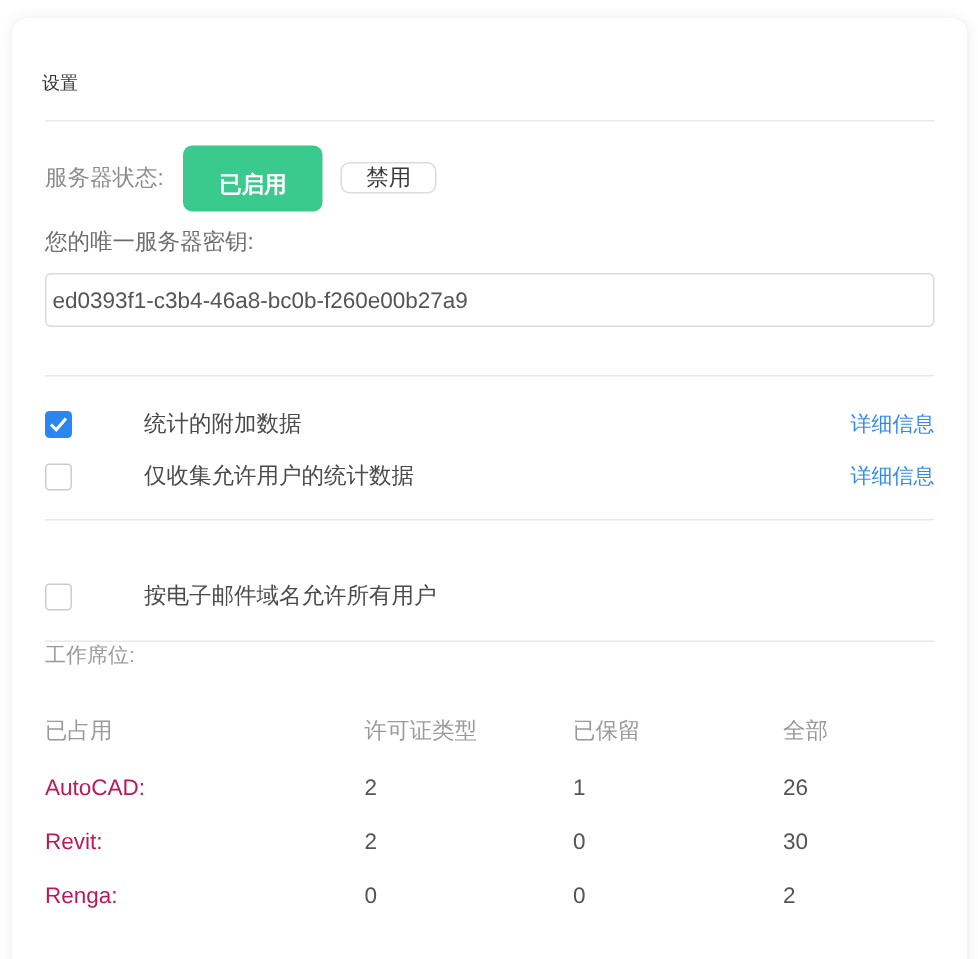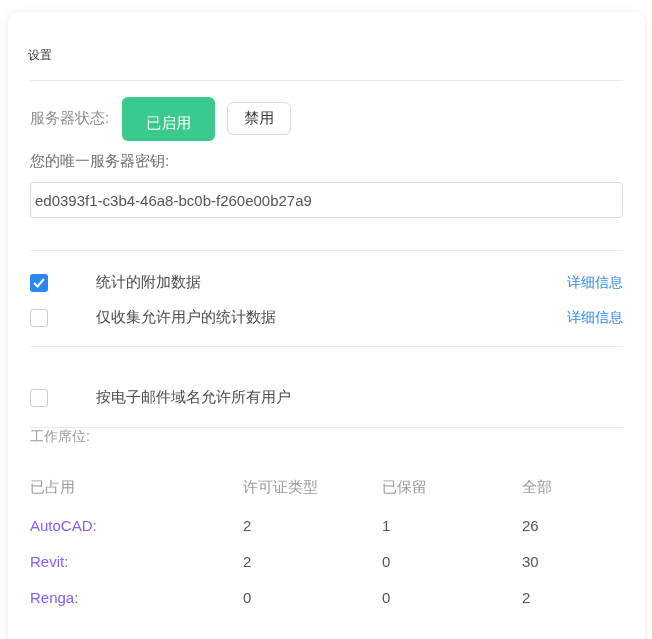--- a/index.html
+++ b/index.html
@@ -12,27 +12,27 @@
   }
   .content { padding:0 22px; }
   .page-title { font-size:12px; font-weight:400; color:#333333;
                 padding:35px 0 16px 20px; }
   .divider { border:none; border-top:1px solid #e9e9e9; height:0; }
 
   
   .status-row { display:flex; align-items:center; margin-top:21px; height:33px; }
   .field-label { font-size:15px; color:#8d8d8d; }
   .btn-enabled {
-    margin-left:13px; background:var(--green); color:#ffffff; font-weight:400;
+    margin-left:13px; background:var(--green); color:#ffffff; font-weight:700;
     font-size:15px; border:none; border-radius:6px; height:44px; padding:17px 24px;
     font-family:inherit; cursor:pointer;
   }
   .btn-disable {
     margin-left:12px; background:#ffffff; color:#3a3a3a; font-size:15px;
-    border:1px solid #dcdcdc; border-radius:6px; height:33px; padding:0 16px;
+    border:1px solid #dcdcdc; border-radius:6px; height:21px; padding:0 16px;
     font-family:inherit; cursor:pointer;
   }
 
   
   .key-label { margin-top:17px; font-size:15px; color:#6e6e6e; }
   .key-input {
     margin-top:11px; width:100%; height:36px; border:1px solid #dcdcdc;
     border-radius:4px; padding:0 4px; font-size:15px; color:#555555;
     font-family:inherit; outline:none; background:#fff;
   }
@@ -54,21 +54,21 @@
   .detail-link { font-size:14px; color:var(--link); text-decoration:none; }
 
   
   .seats-label { font-size:14px; color:#9a9a9a; }
   .seats-table { margin-top:30px; }
   .seat-grid { display:grid; grid-template-columns:213px 139px 140px 1fr;
                align-items:center; }
   .seat-head { height:22px; font-size:15px; color:#9a9a9a; }
   .seat-row  { height:36px; font-size:15px; color:#555555; }
   .seat-rows { margin-top:9px; }
-  .seat-row .lic-name { color:#8b5cf6; }
+  .seat-row .lic-name { color:#be185d; }
 </style>
 </head>
 <body>
 
 <div class="card">
   <h1 class="page-title">设置</h1>
   <div class="content">
     <hr class="divider">
 
     <div class="status-row">

